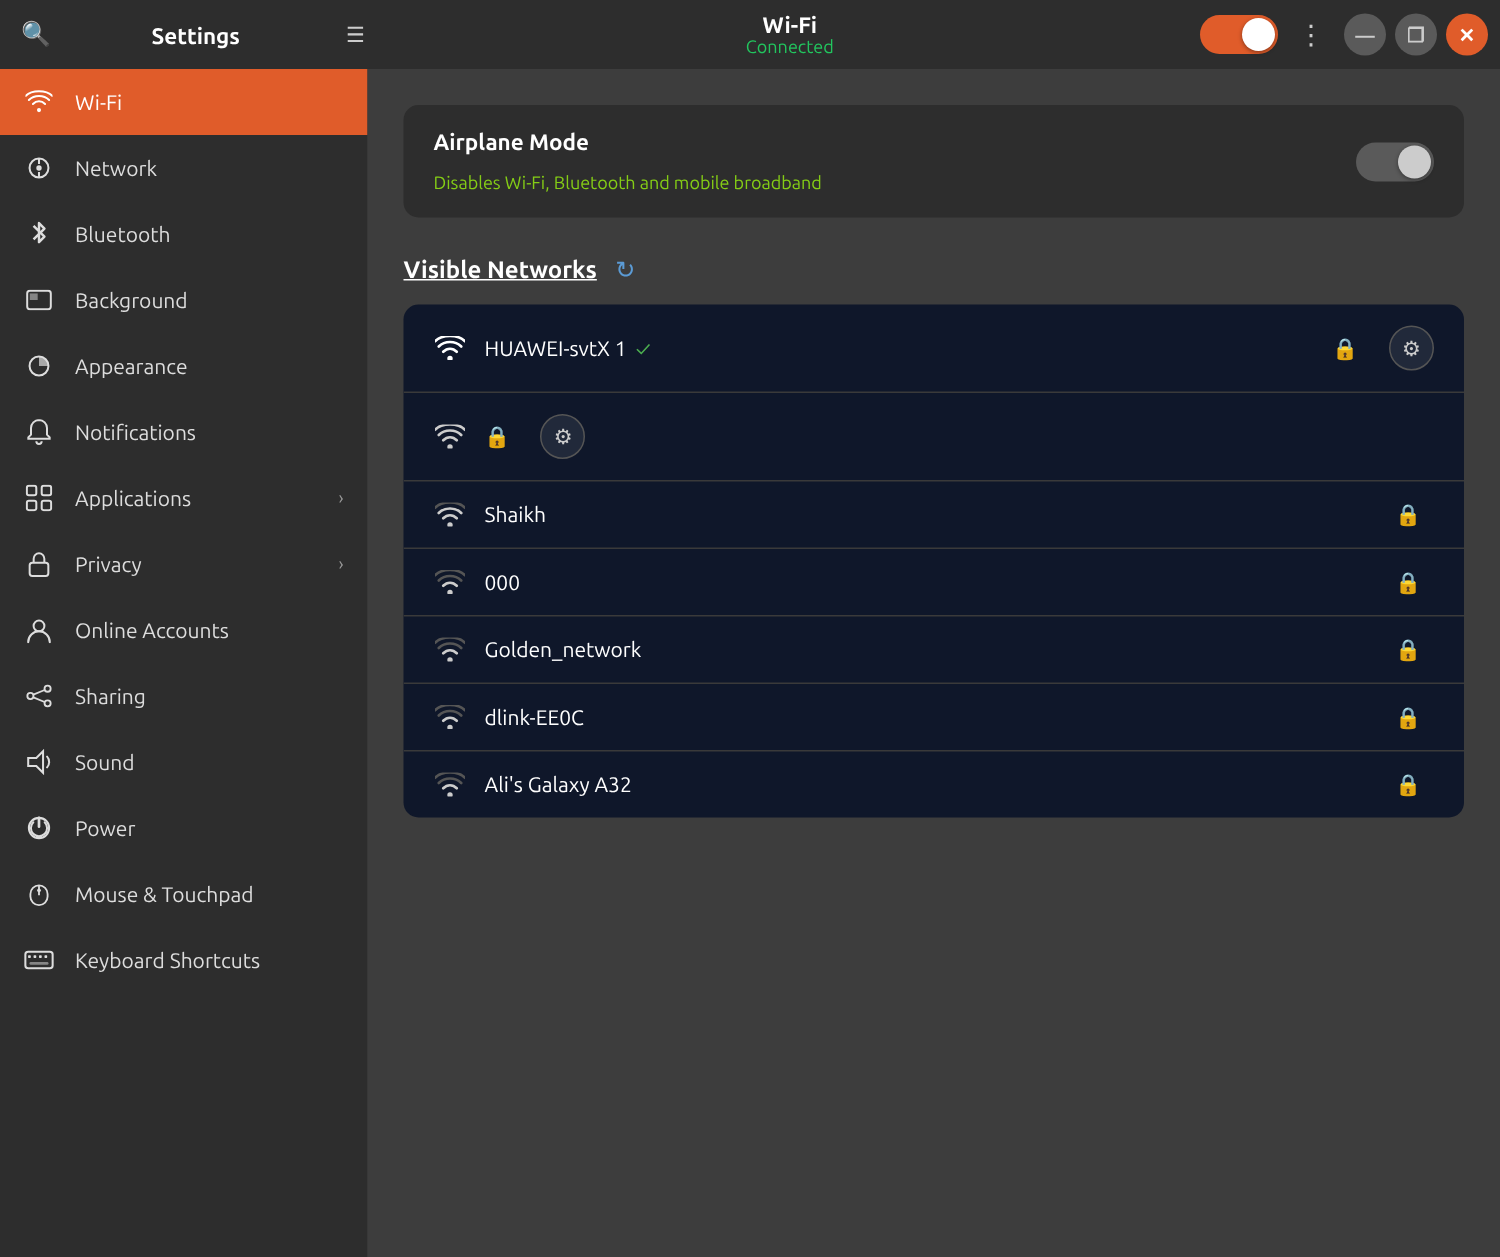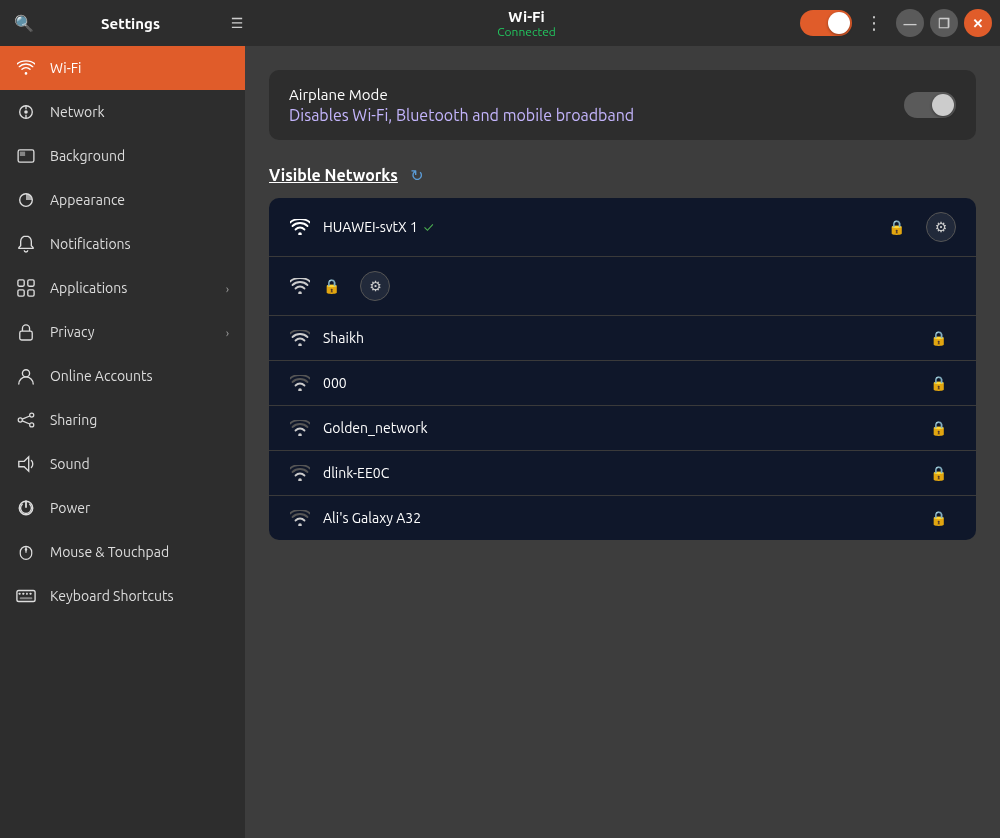--- a/index.html
+++ b/index.html
@@ -216,26 +216,26 @@
       display: flex;
       align-items: center;
       justify-content: space-between;
       margin-bottom: 24px;
     }
 
     .airplane-info {}
     .airplane-title {
       color: #ffffff;
       font-size: 15px;
-      font-weight: 400;
-      margin-bottom: 3px;
+      font-weight: 700;
+      margin-bottom: 13px;
     }
     .airplane-subtitle {
-      color: #c4b5fd;
-      font-size: 16px;
+      color: #84cc16;
+      font-size: 12px;
     }
 
     .toggle-off {
       width: 52px;
       height: 26px;
       border-radius: 13px;
       background: #5a5a5a;
       position: relative;
       cursor: pointer;
     }
@@ -399,20 +399,28 @@
       <div class="sidebar-item">
         <span class="sidebar-icon">
           <svg width="18" height="18" viewBox="0 0 20 20" fill="none">
             <circle cx="10" cy="10" r="7" stroke="currentColor" stroke-width="1.5" fill="none"></circle>
             <circle cx="10" cy="10" r="2" fill="currentColor"></circle>
             <line x1="10" y1="3" x2="10" y2="7" stroke="currentColor" stroke-width="1.5"></line>
             <line x1="10" y1="13" x2="10" y2="17" stroke="currentColor" stroke-width="1.5"></line>
           </svg>
         </span>
         <span class="sidebar-label">Network</span>
+      </div>
+      <div class="sidebar-item">
+        <span class="sidebar-icon">
+          <svg width="14" height="20" viewBox="0 0 14 22" fill="none">
+            <polyline points="3,5 11,13 7,17 7,3 11,7 3,15" stroke="currentColor" stroke-width="1.8" fill="none" stroke-linejoin="round"></polyline>
+          </svg>
+        </span>
+        <span class="sidebar-label">Bluetooth</span>
       </div>
       <div class="sidebar-item">
         <span class="sidebar-icon">
           <svg width="18" height="14" viewBox="0 0 20 16" fill="none">
             <rect x="1" y="1" width="18" height="14" rx="2" stroke="currentColor" stroke-width="1.5" fill="none"></rect>
             <rect x="3" y="3" width="6" height="5" fill="currentColor" opacity="0.5"></rect>
           </svg>
         </span>
         <span class="sidebar-label">Background</span>
       </div>

